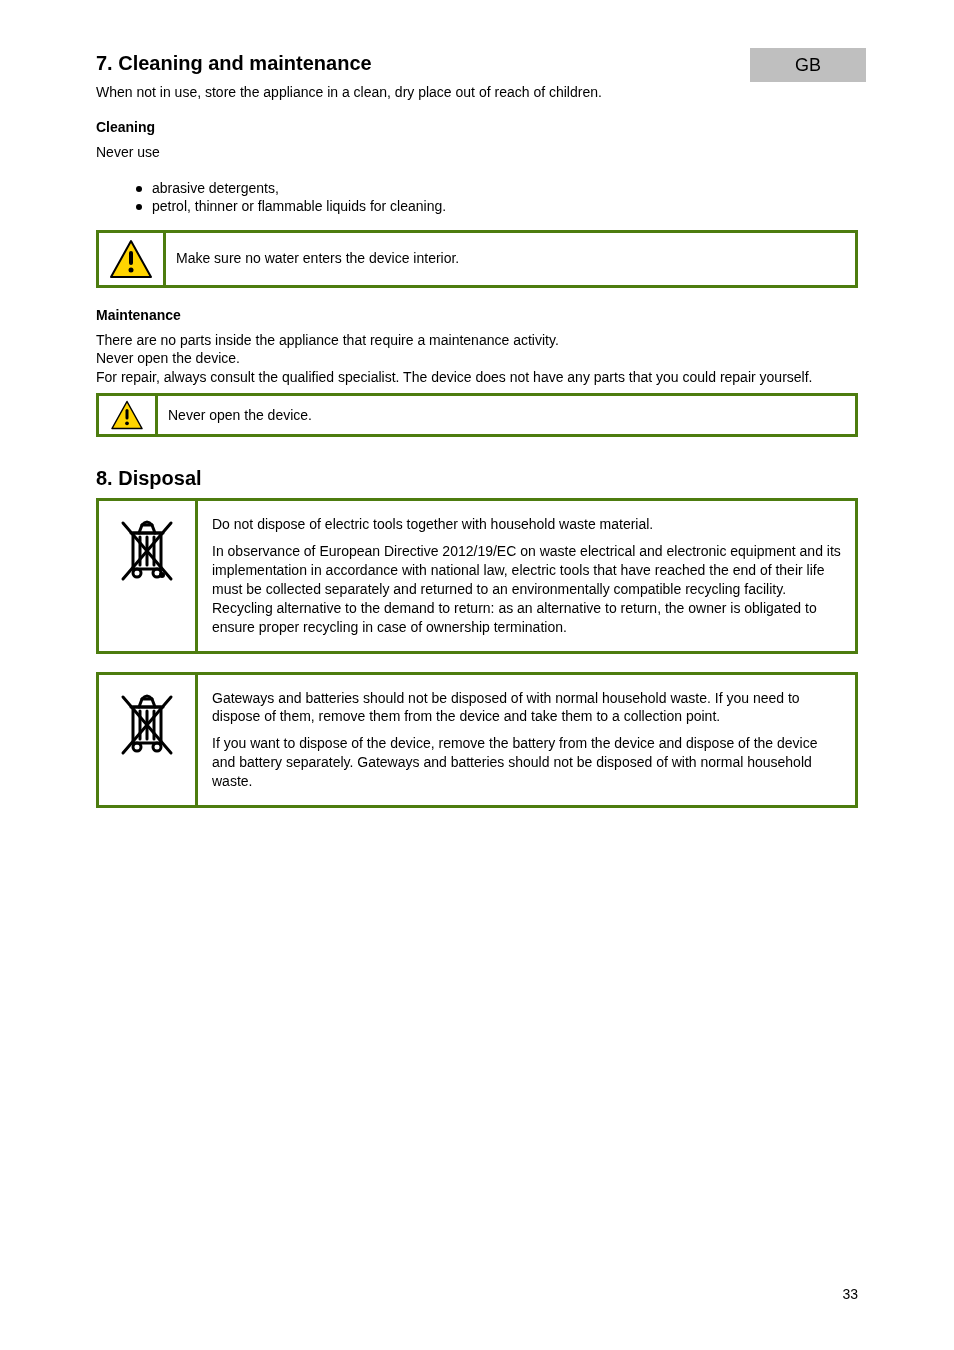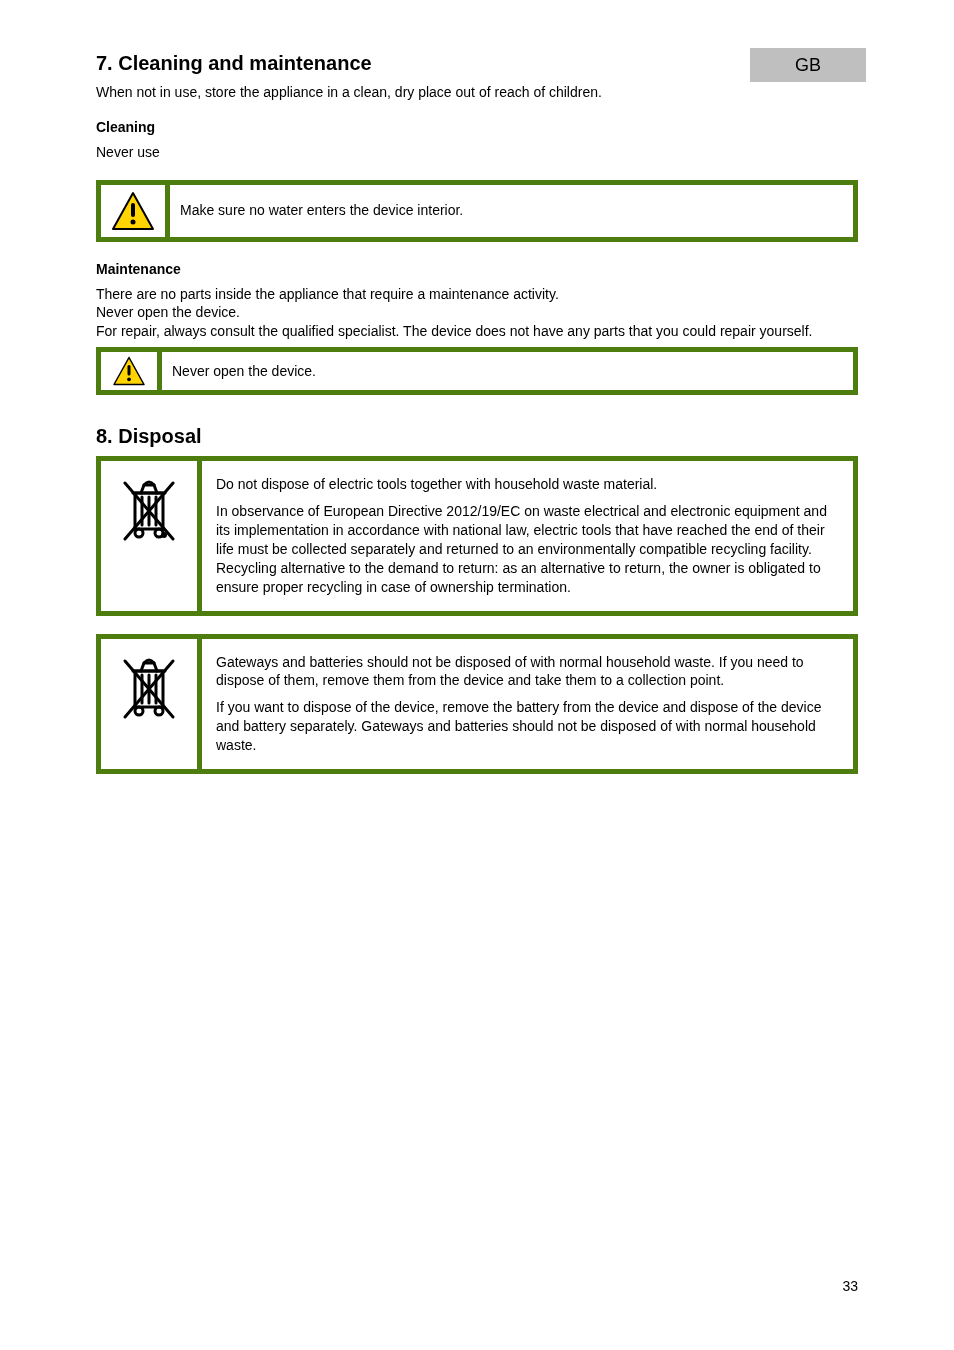--- a/index.html
+++ b/index.html
@@ -1,26 +1,26 @@
 <!DOCTYPE html>
 <html><head>
 <meta charset="utf-8">
 <style>
   html,body{margin:0;padding:0;background:#fff;font-family:Arial,Helvetica,sans-serif;color:#000;}
   .page{width:954px;height:1350px;position:relative;box-sizing:border-box;padding:52px 96px 40px 96px;}
   .lang-tab{position:absolute;right:88px;top:48px;width:116px;height:34px;background:#bfbfbf;display:flex;align-items:center;justify-content:center;font-size:18px;}
-  .pagenum{position:absolute;right:96px;bottom:56px;font-size:14px;}
+  .pagenum{position:absolute;right:96px;bottom:48px;font-size:14px;}
   h1{font-size:20px;font-weight:bold;margin:0 0 8px 0;}
   p{font-size:14px;line-height:1.35;margin:0 0;}
   .sm{font-size:14px;}
   .bullets{margin:18px 0 16px 40px;font-size:14px;}
   .bullets .b{display:flex;align-items:flex-start;margin-bottom:2px;}
   .bullets .dot{width:6px;height:6px;border-radius:50%;background:#000;margin:6px 10px 0 0;flex-shrink:0;}
   .tbl{border:1px solid #000;width:100%;border-collapse:collapse;margin:6px 0 18px 0;}
-  .tbl td{border:5px solid #4d7c0f;vertical-align:middle;padding:8px 10px;font-size:14px;line-height:1.35;}
+  .tbl td{border:3px solid #4d7c0f;vertical-align:middle;padding:8px 10px;font-size:14px;line-height:1.35;}
   .tbl td.icon{width:56px;text-align:center;padding:6px 4px;}
   .tbl.wide td.icon{width:80px;padding:14px 8px;vertical-align:top;}
   .tbl.wide td{padding:14px 14px;}
   .sec-head{font-size:20px;font-weight:bold;margin-top:28px;}
   .subhead{font-size:14px;font-weight:bold;margin:16px 0 6px 0;}
   svg{display:block;margin:0 auto;}
 </style>
 </head>
 <body>
 <div class="page">
@@ -29,20 +29,28 @@
   <span>GB</span>
 </div>
 
 <h1>7. Cleaning and maintenance</h1>
 <p class="sm">When not in use, store the appliance in a clean, dry place out of reach of children.</p>
 
 <p class="subhead">Cleaning</p>
 <p class="sm">Never use</p>
 
 <div class="bullets">
+  <div class="b">
+    <span class="dot"></span>
+    <span>abrasive detergents,</span>
+  </div>
+  <div class="b">
+    <span class="dot"></span>
+    <span>petrol, thinner or flammable liquids for cleaning.</span>
+  </div>
 </div>
 
 <table class="tbl">
   <tbody>
         <tr>
     <td class="icon">
       <svg width="44" height="40" viewBox="0 0 44 40">
         <polygon points="22,2 42,38 2,38" fill="#ffd400" stroke="#000" stroke-width="2" stroke-linejoin="round"></polygon>
         <rect x="20" y="12" width="4" height="14" rx="2" fill="#000"></rect>
         <circle cx="22" cy="31" r="2.5" fill="#000"></circle>

